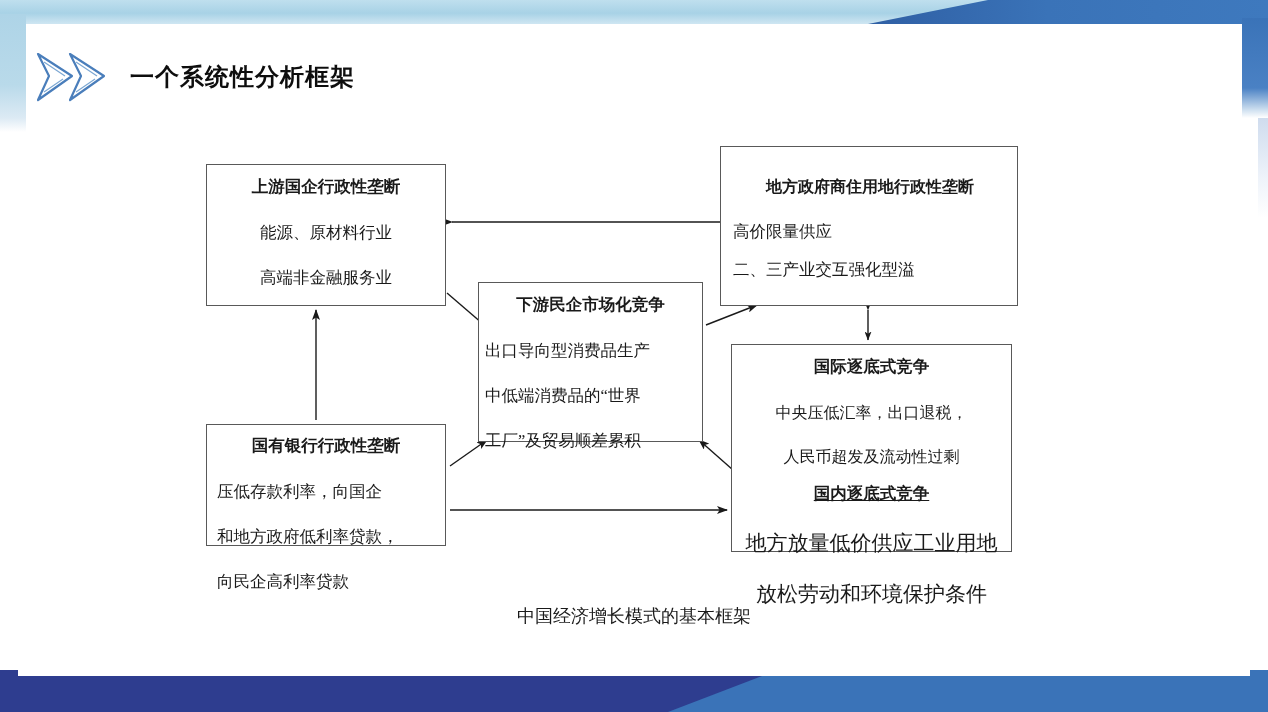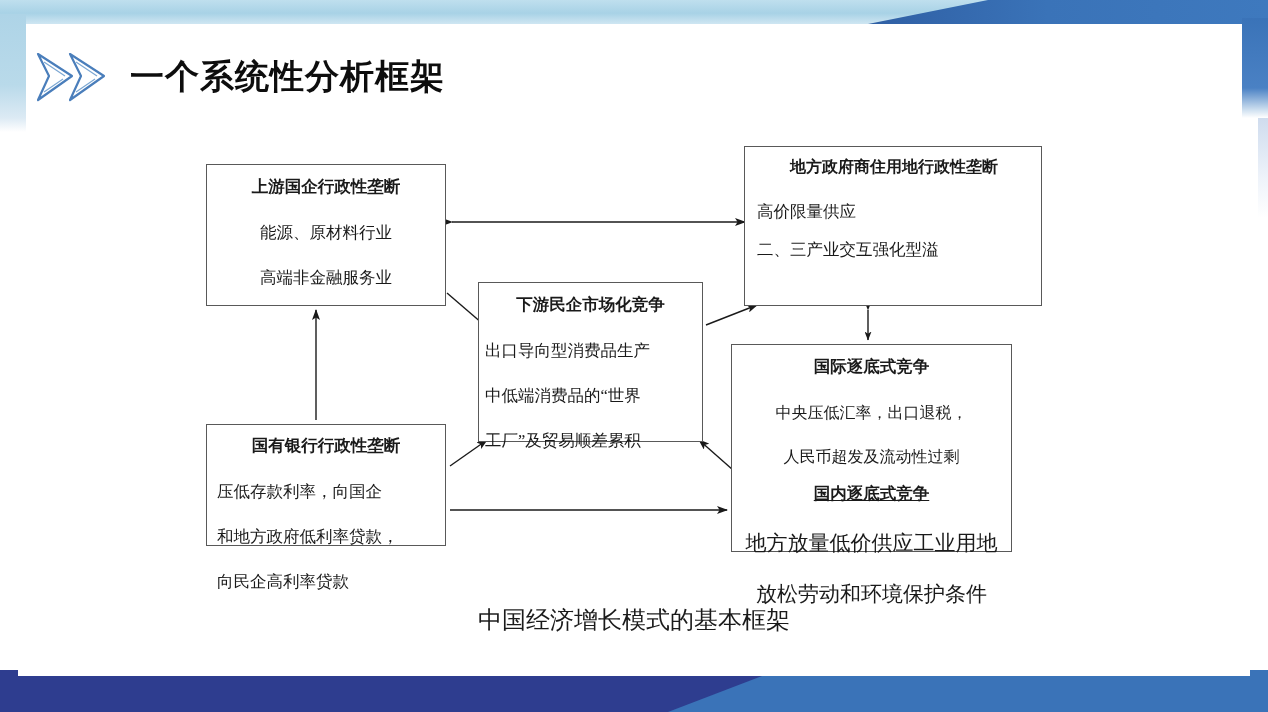--- a/index.html
+++ b/index.html
@@ -87,21 +87,21 @@
   .chev-icon {
     margin-left: 16px;
     width: 84px;
     height: 54px;
     flex: 0 0 auto;
   }
   .page-title {
     margin-left: 12px;
     font-family: "Liberation Serif", "DejaVu Serif", serif;
     font-weight: bold;
-    font-size: 34px;
+    font-size: 24px;
     letter-spacing: 1px;
     color: #0d0d0d;
     white-space: nowrap;
   }
 
   
   .diagram {
     position: absolute;
     left: 0; top: 0;
     width: 1268px; height: 712px;
@@ -125,41 +125,41 @@
   .dbox .b {
     font-size: 16.5px;
     line-height: 1.45;
     margin-top: 21px;
   }
   .ctr { text-align: center; }
   .lft { text-align: left; }
 
   
   #box-upstream   { left: 206px; top: 164px;  width: 240px; height: 142px; padding: 10px 8px 0 8px; }
-  #box-land       { left: 744px; top: 146px;  width: 298px; height: 160px; padding: 8px 10px 0 12px; }
+  #box-land       { left: 720px; top: 146px;  width: 298px; height: 160px; padding: 28px 10px 0 12px; }
   #box-private    { left: 478px; top: 282px;  width: 225px; height: 160px; padding: 10px 6px 0 6px; }
   #box-bank       { left: 206px; top: 424px;  width: 240px; height: 122px; padding: 9px 10px 0 10px; }
   #box-race       { left: 731px; top: 344px;  width: 281px; height: 208px; padding: 10px 8px 0 8px; }
 
   #box-upstream .h { margin-bottom: 14px; }
   #box-land .h     { font-size: 16px; margin-bottom: 1px; }
   #box-land .b2    { margin-top: 14px; }
   #box-private .h  { margin-bottom: 8px; }
   #box-bank .h     { margin-bottom: 6px; }
   #box-race .h2    { margin-top: 14px; margin-bottom: 1px; text-decoration: underline; }
   #box-race .b     { font-size: 16px; }
   #box-race .b2    { font-size: 21px; }
 
   .caption {
     position: absolute;
     left: 0; top: 604px;
     width: 1268px;
     text-align: center;
     font-family: "Liberation Serif", "DejaVu Serif", serif;
-    font-size: 24px;
+    font-size: 18px;
     color: #1a1a1a;
   }
 </style>
 </head>
 <body>
 
 <div id="slide">
 
   <div class="canvas"></div>
   <div class="topbar"></div>

